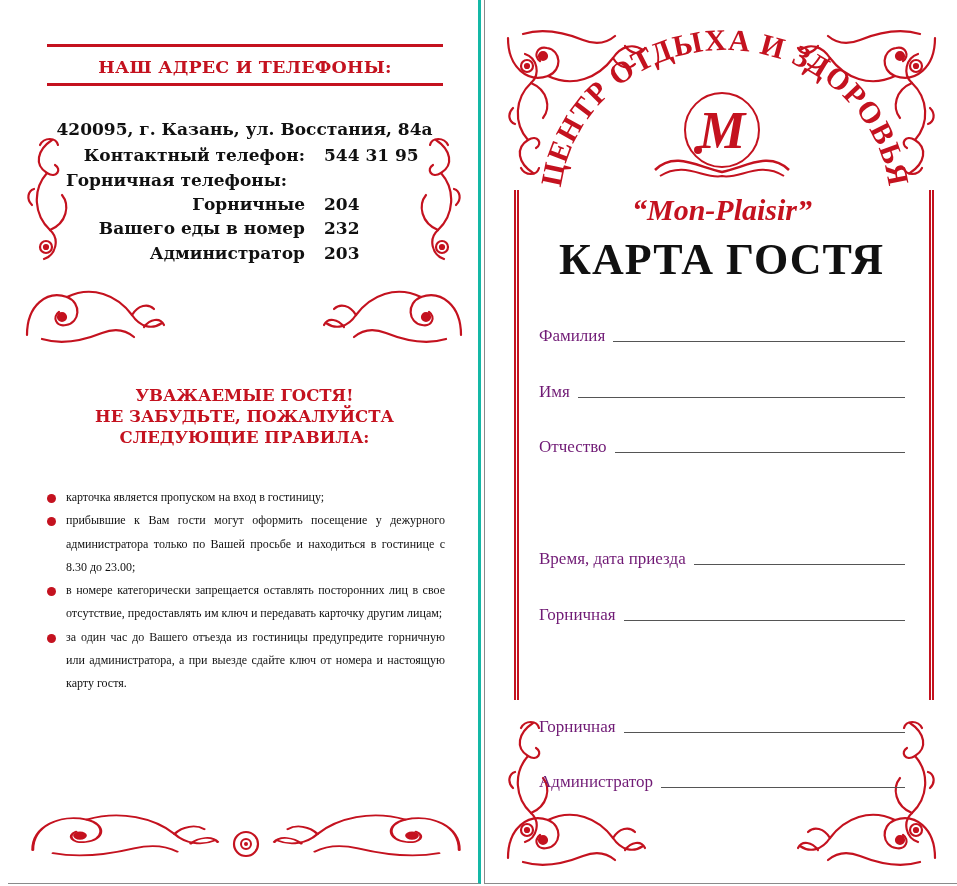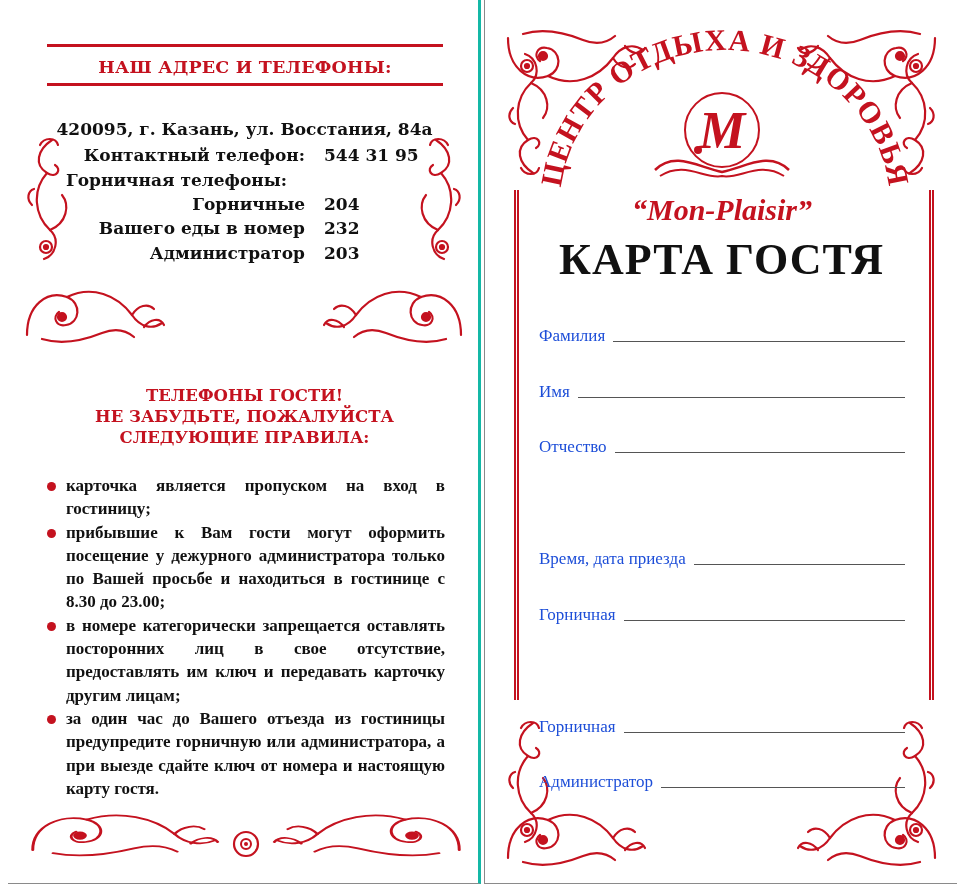--- a/index.html
+++ b/index.html
@@ -16,32 +16,32 @@
   .addr-line { position:absolute; top:119px; left:0; width:473px; text-align:center;
                font-weight:bold; font-size:17px; }
   .contacts { position:absolute; left:0; width:473px; font-weight:bold; font-size:17px; }
   .crow { position:absolute; height:22px; left:0; width:473px; }
   .clabel { position:absolute; right:176px; white-space:nowrap; text-align:right; }
   .clabel-left { position:absolute; left:58px; white-space:nowrap; }
   .cval { position:absolute; left:316px; white-space:nowrap; }
 
   .rules-title { position:absolute; top:385px; left:0; width:473px; text-align:center;
                  color:#c4121f; font-weight:bold; font-size:16.5px; line-height:21px; }
-  .rules-list { position:absolute; top:474px; left:37px; width:400px; list-style:none; margin:0; padding:0;
-                font-family:"Liberation Serif", serif; font-size:17px; line-height:23.3px;font-weight:bold; }
+  .rules-list { position:absolute; top:486px; left:37px; width:400px; list-style:none; margin:0; padding:0;
+                font-family:"Liberation Serif", serif; font-size:12px; line-height:23.3px; }
   .rules-list li { position:relative; padding-left:21px; text-align:justify; }
   .bullet { position:absolute; left:2px; top:8px; width:9px; height:9px; border-radius:50%; background:#c4121f; }
 
   
   .vrule { position:absolute; width:5px; box-sizing:border-box; border-left:2px solid #c4121f; border-right:2px solid #c4121f; }
   .card-title { position:absolute; top:234px; left:0; width:473px; text-align:center;
                 font-family:"Liberation Serif", serif; font-weight:bold; font-size:44px; letter-spacing:1px; color:#111; }
   .field { position:absolute; left:54px; width:366px; height:24px;
            font-family:"Liberation Serif", serif; font-size:17px; display:flex; align-items:flex-end; }
-  .field-label { white-space:nowrap; padding-right:8px; color:#1d4ed8; }
+  .field-label { white-space:nowrap; padding-right:8px; color:#701a75; }
   .field-line { flex:1; border-bottom:1.5px solid #555; margin-bottom:4px; height:1px; }
   .ornament { position:absolute; }
 </style>
 </head>
 <body>
 
 <svg width="0" height="0" style="position:absolute">
   <defs>
     <g id="scroll" fill="none" stroke="#c4121f" stroke-width="2.2" stroke-linecap="round">
       <path d="M5,60 C5,30 25,15 45,22 C60,28 58,48 44,50 C34,52 30,42 37,37"></path>
@@ -95,21 +95,21 @@
     <use href="#scroll" x="0" y="140"></use>
   </svg>
   <svg class="ornament" style="left:248px;top:135px;" width="210" height="210" viewBox="0 0 210 210">
     <g transform="translate(210,0) scale(-1,1)">
       <use href="#vscroll" x="0" y="0"></use>
       <use href="#scroll" x="0" y="140"></use>
     </g>
   </svg>
 
   <div class="rules-title">
-    <div>ТЕЛЕФОНЫ ГОСТИ!</div>
+    <div>УВАЖАЕМЫЕ ГОСТЯ!</div>
     <div>НЕ ЗАБУДЬТЕ, ПОЖАЛУЙСТА</div>
     <div>СЛЕДУЮЩИЕ ПРАВИЛА:</div>
   </div>
 
   <ul class="rules-list">
     <li><span class="bullet"></span><span>карточка является пропуском на вход в гостиницу;</span></li>
     <li><span class="bullet"></span><span>прибывшие к Вам гости могут оформить посещение у дежурного администратора только по Вашей просьбе и находиться в гостинице с 8.30 до 23.00;</span></li>
     <li><span class="bullet"></span><span>в номере категорически запрещается оставлять посторонних лиц в свое отсутствие, предоставлять им ключ и передавать карточку другим лицам;</span></li>
     <li><span class="bullet"></span><span>за один час до Вашего отъезда из гостиницы предупредите горничную или администратора, а при выезде сдайте ключ от номера и настоящую карту гостя.</span></li>
   </ul>

